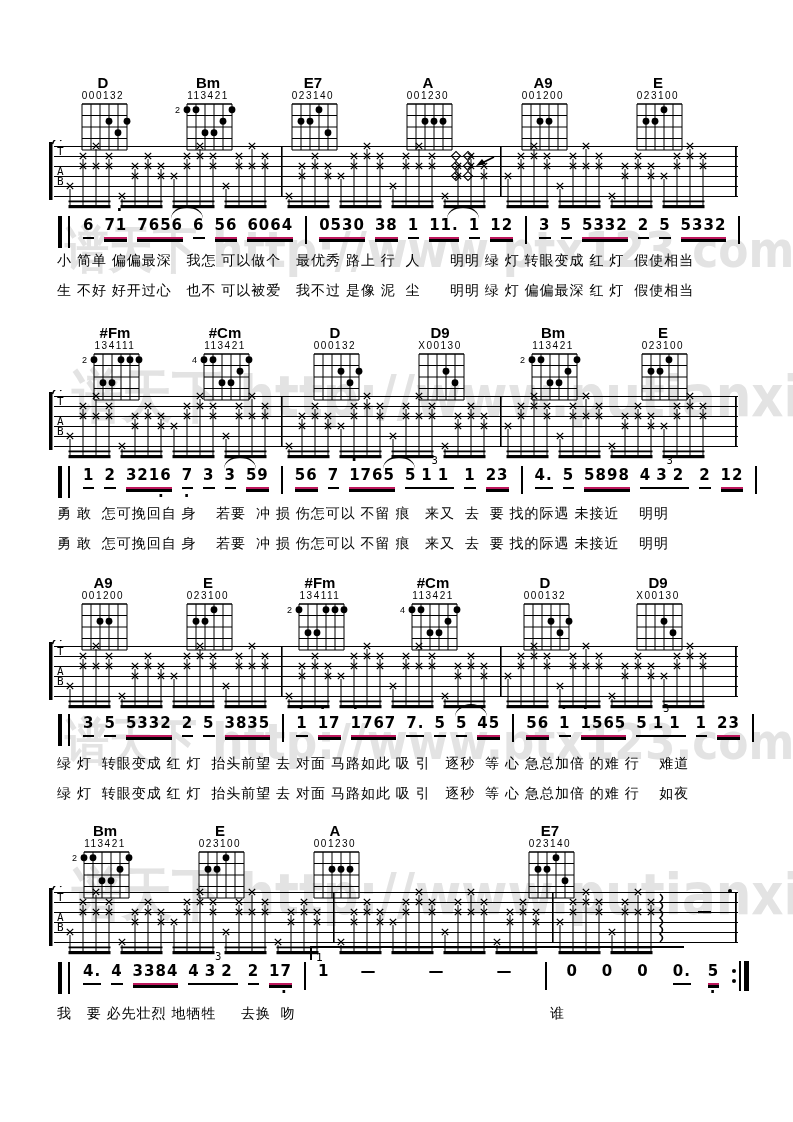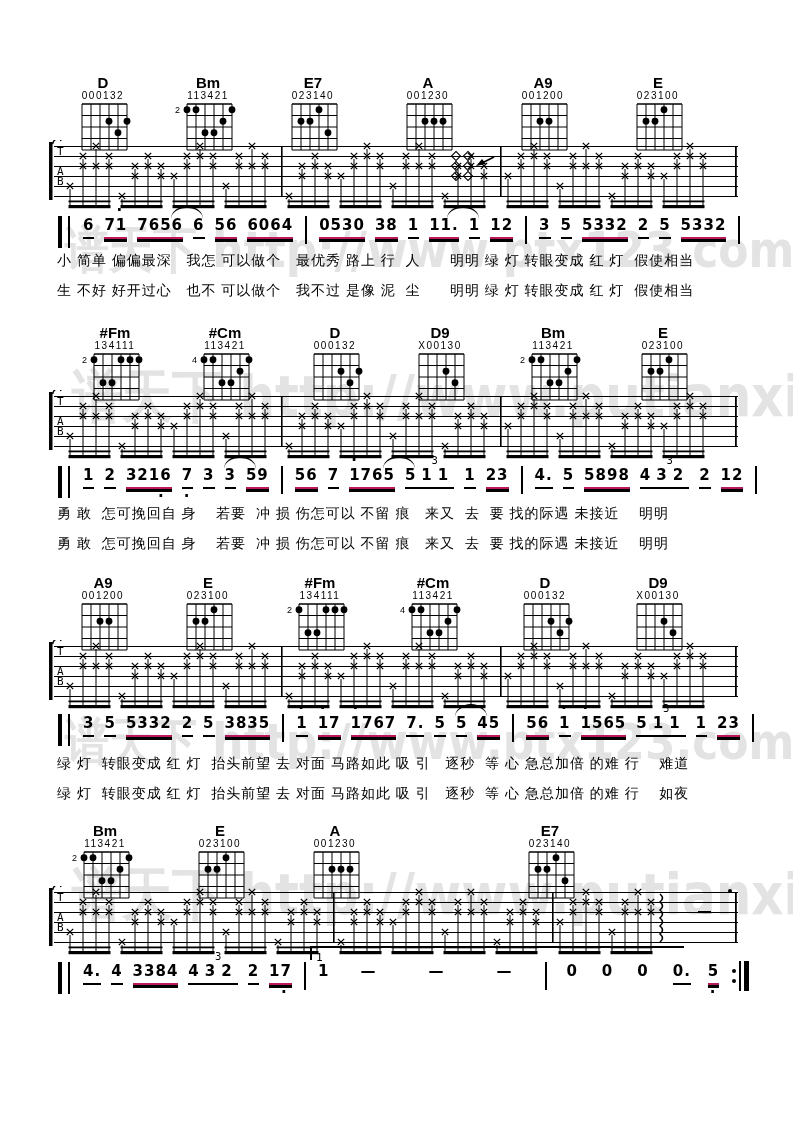--- a/index.html
+++ b/index.html
@@ -466,21 +466,21 @@
         <span class="bar"></span>
         <span class="tok u1">3</span>
         <span class="tok u1">5</span>
         <span class="tok u2">5332</span>
         <span class="tok u1">2</span>
         <span class="tok u1">5</span>
         <span class="tok u2">5332</span>
         <span class="bar"></span>
       </div>
       <div class="lyr" style="top: 252px;">小 简单 偏偏最深   我怎 可以做个   最优秀 路上 行  人      明明 绿 灯 转眼变成 红 灯  假使相当</div>
-      <div class="lyr" style="top: 282px;">生 不好 好开过心   也不 可以做个   我不过 是像 泥  尘      明明 绿 灯 转眼变成 红 灯  假使相当</div>
+      <div class="lyr" style="top: 282px;">生 不好 好开过心   也不 可以被爱   我不过 是像 泥  尘      明明 绿 灯 偏偏最深 红 灯  假使相当</div>
       <div class="chord" style="left: 80px; top: 325px;">
         <div class="nm">#Fm</div>
         <div class="fg">134111</div>
         <svg width="70" height="52" viewBox="-14 -2 70 52">
           <line x1="0" y1="0" x2="0" y2="46" stroke="#000" stroke-width="1"></line>
           <line x1="9" y1="0" x2="9" y2="46" stroke="#000" stroke-width="1"></line>
           <line x1="18" y1="0" x2="18" y2="46" stroke="#000" stroke-width="1"></line>
           <line x1="27" y1="0" x2="27" y2="46" stroke="#000" stroke-width="1"></line>
           <line x1="36" y1="0" x2="36" y2="46" stroke="#000" stroke-width="1"></line>
           <line x1="45" y1="0" x2="45" y2="46" stroke="#000" stroke-width="1"></line>
@@ -1650,14 +1650,15 @@
         <span class="tok u2">5<span class="ld" style="left: 2px;">·</span></span>
         <span class="endrep">
           <span class="dotscol">
             <span class="rdot"></span>
             <span class="rdot"></span>
           </span>
           <span class="thin"></span>
           <span class="thick"></span>
         </span>
       </div>
+      <div class="lyr" style="top: 1005px;">我   要 必先壮烈 地牺牲     去换  吻                                                    谁</div>
     </div>
 </div>
 
 </body></html>

